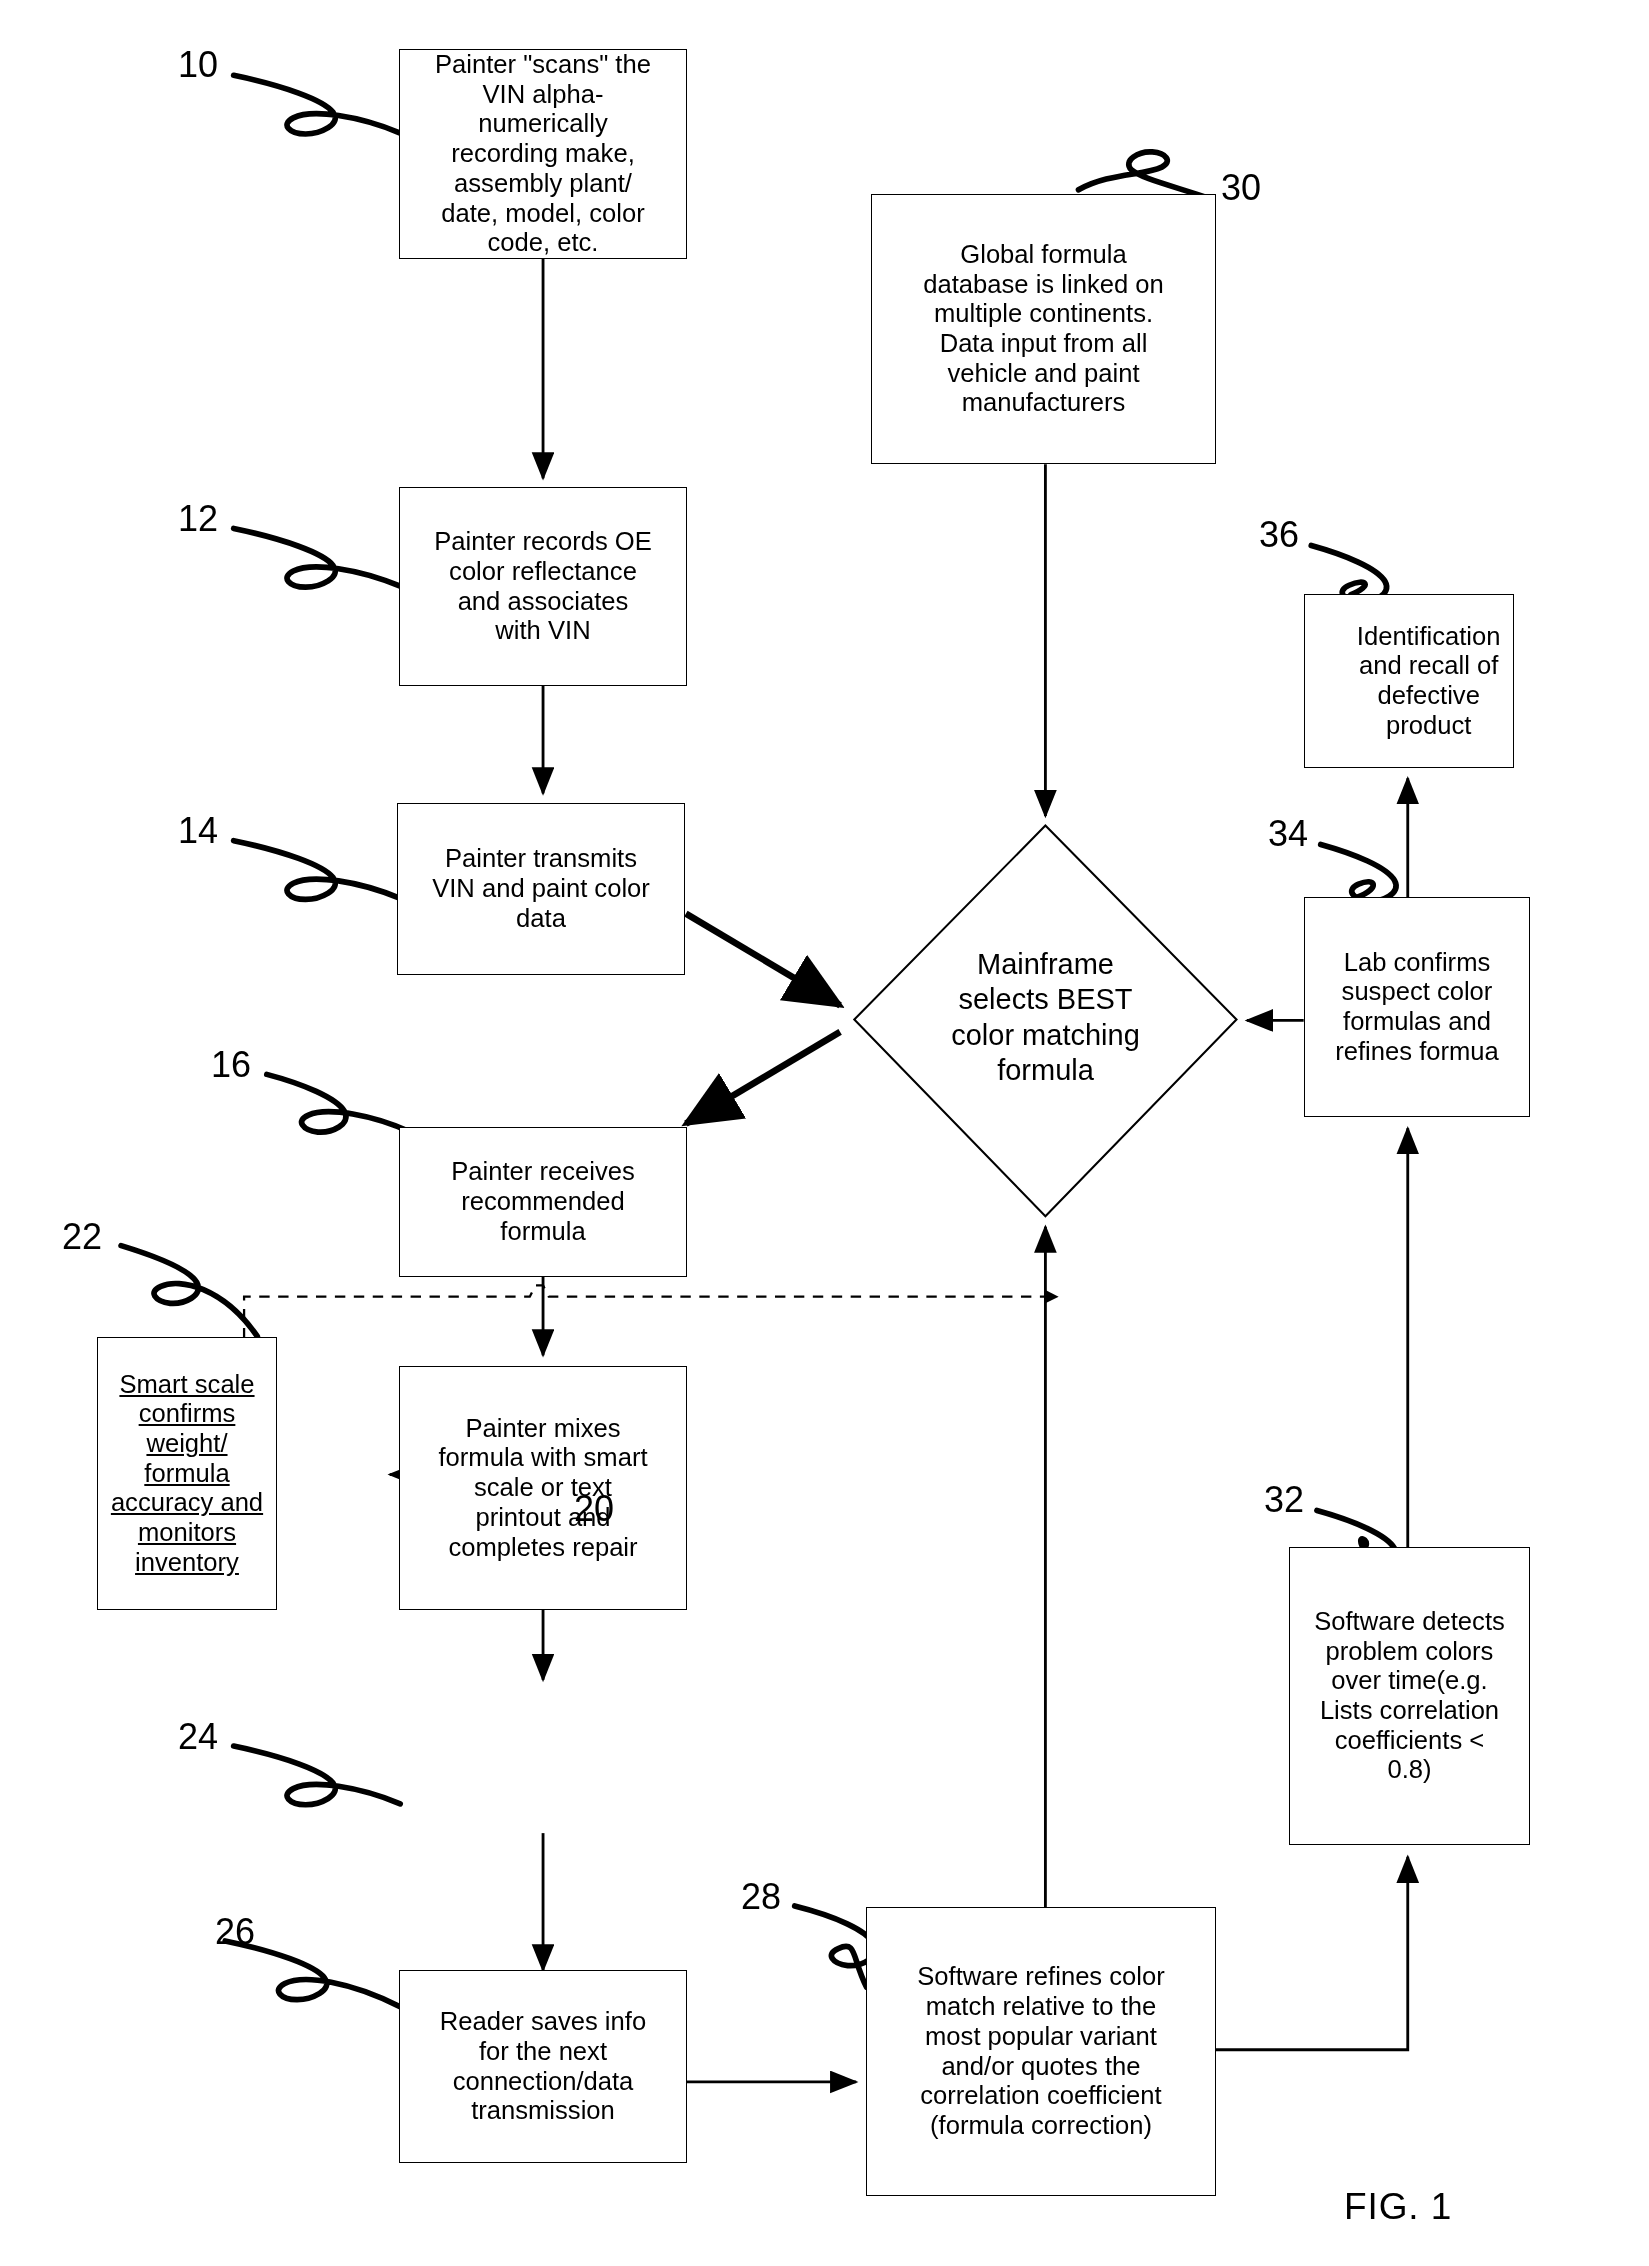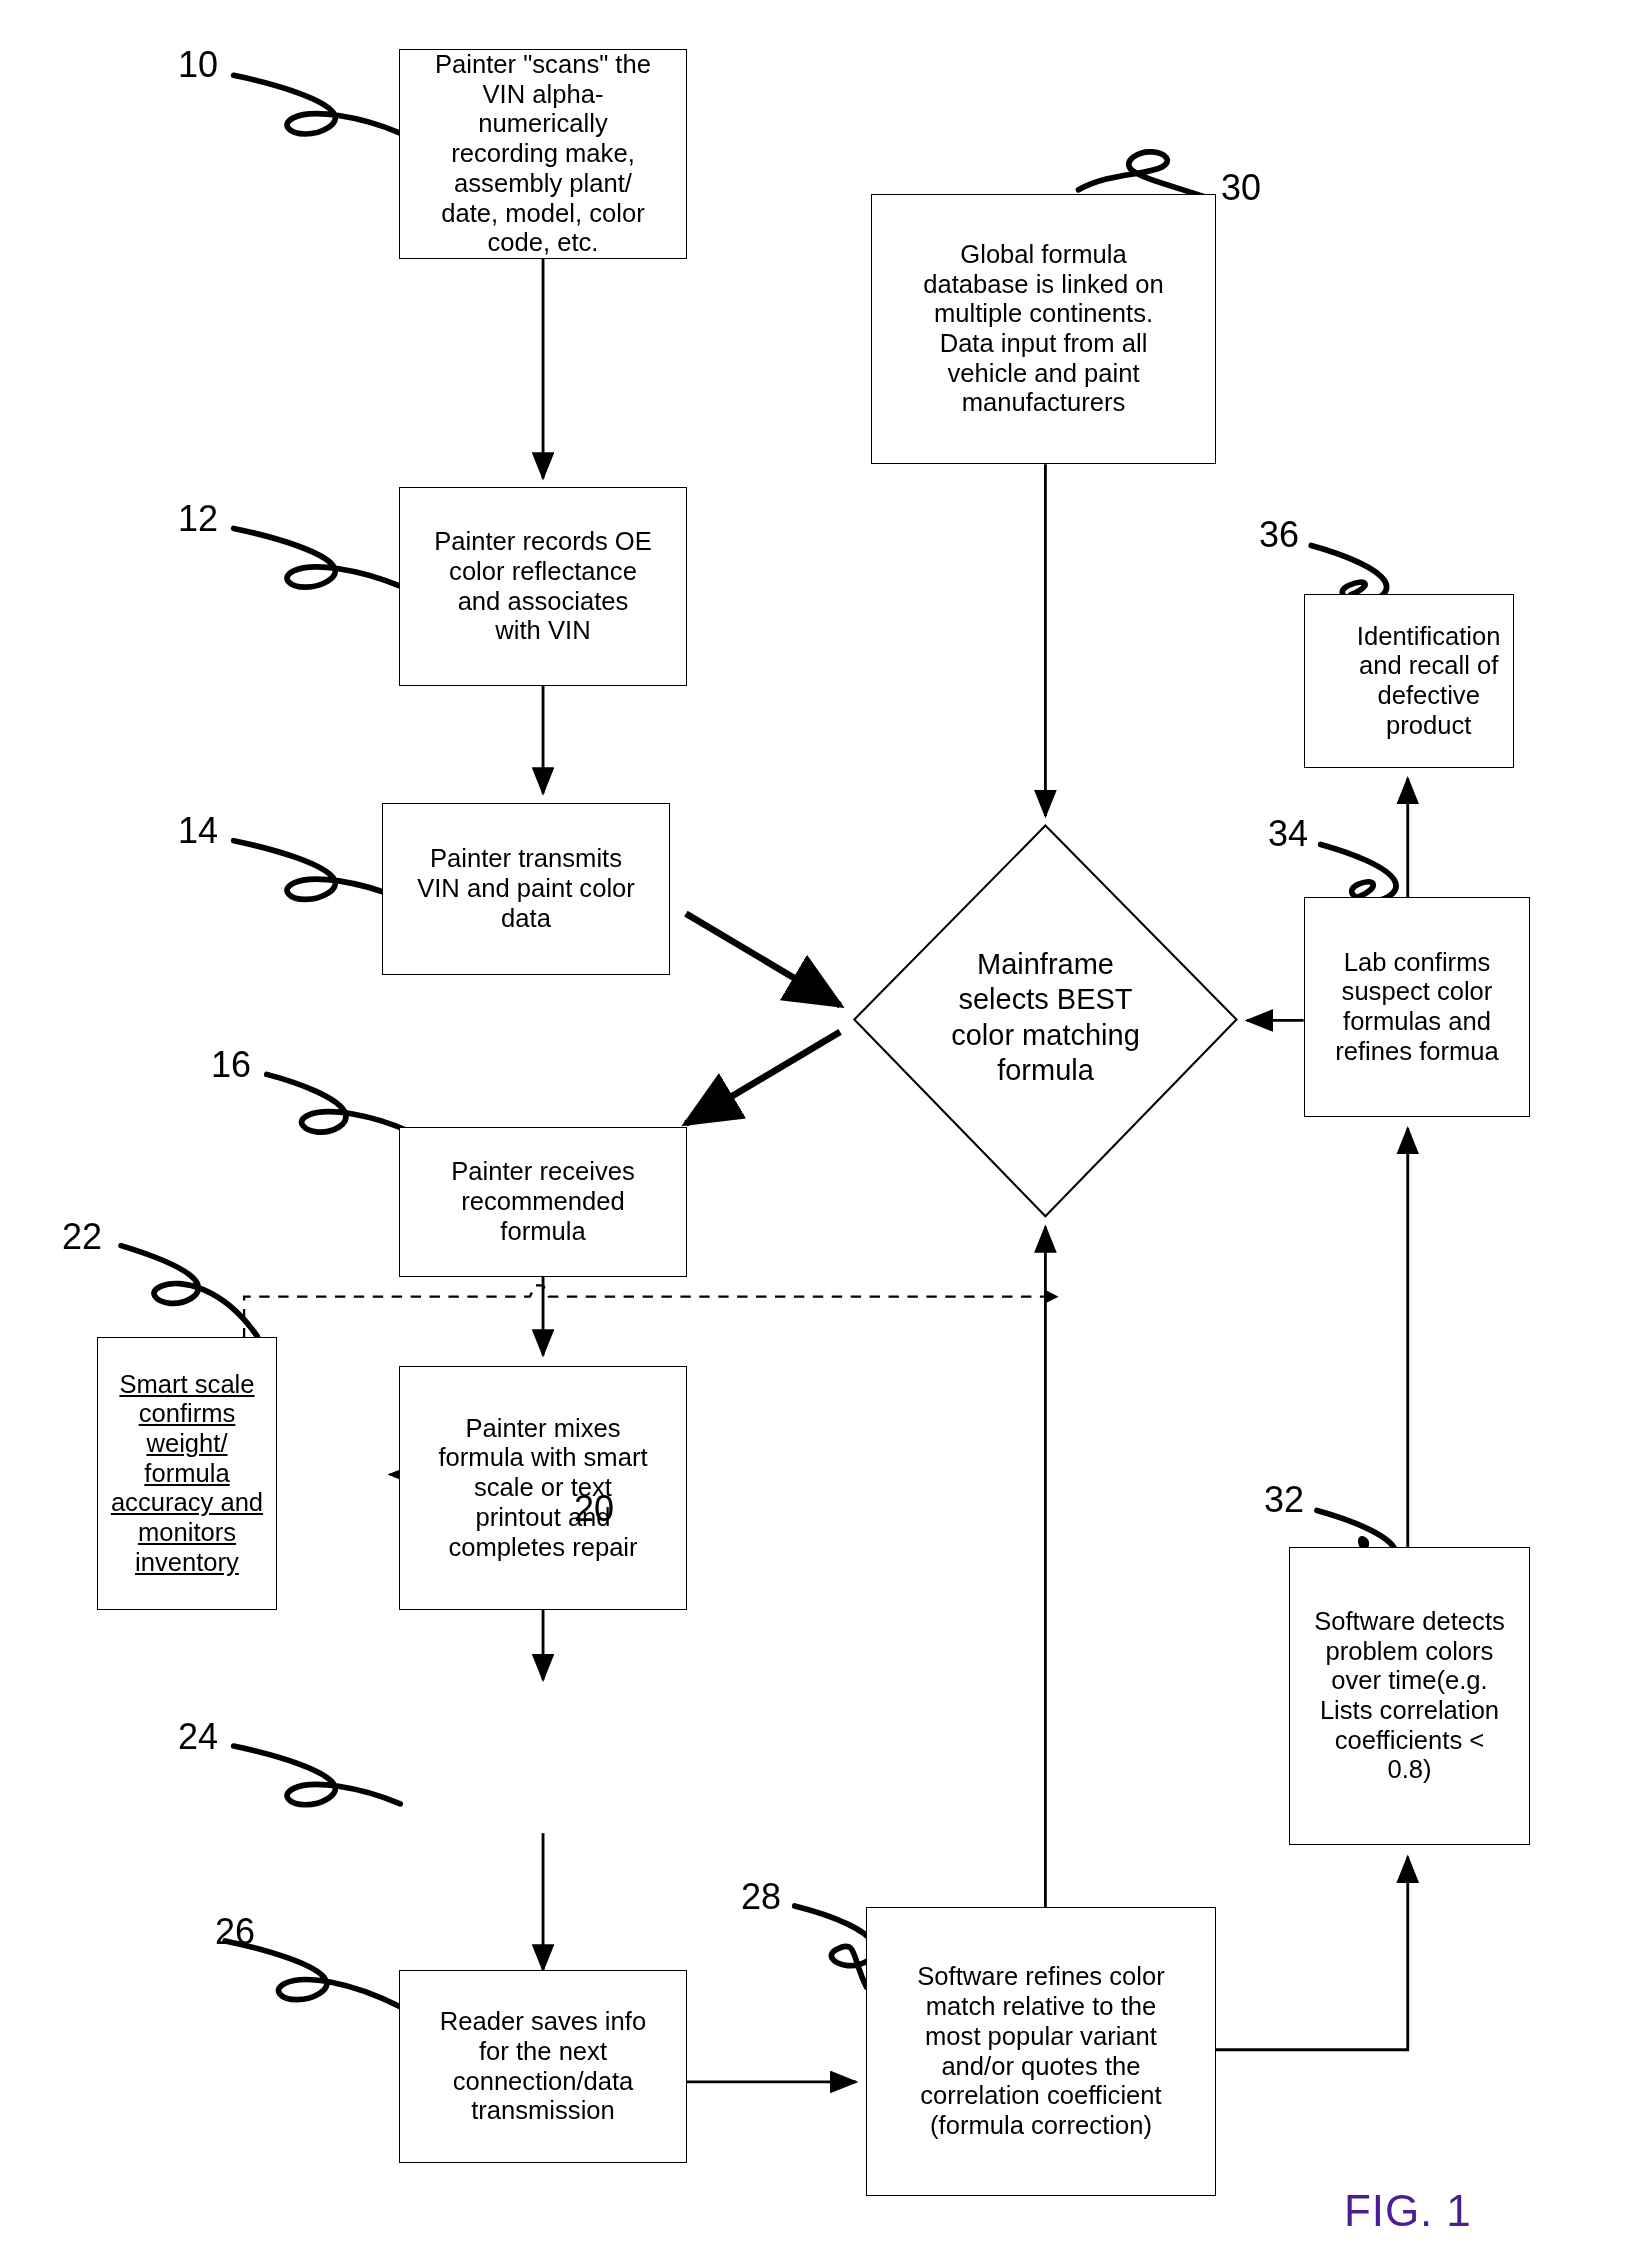--- a/index.html
+++ b/index.html
@@ -51,22 +51,22 @@
   }
   .ref {
     position: absolute;
     color: #000;
     font-size: 36px;
     line-height: 1;
     white-space: nowrap;
   }
   .figlabel {
     position: absolute;
-    color: #4c1d95;
-    font-size: 44px;
+    color: #000000;
+    font-size: 37px;
     letter-spacing: 0.9px;
     white-space: nowrap;
   }
 </style>
 </head>
 <body>
 
 <div id="figure">
 
   <svg id="svg-layer" viewBox="0 0 1743 2395" xmlns="http://www.w3.org/2000/svg">
@@ -138,21 +138,21 @@
 recording make,
 assembly plant/
 date, model, color
 code, etc.</div>
 
   <div class="node" style="left:399px; top:487px; width:288px; height:199px;">Painter records OE
 color reflectance
 and associates
 with VIN</div>
 
-  <div class="node" style="left:382px; top:803px; width:288px; height:172px;">Painter transmits
+  <div class="node" style="left:397px; top:803px; width:288px; height:172px;">Painter transmits
 VIN and paint color
 data</div>
 
   <div class="node" style="left:399px; top:1088px; width:288px; height:150px;margin-top:39px;">Painter receives
 recommended
 formula</div>
 
   <div class="node" style="left:399px; top:1366px; width:288px; height:244px;">Painter mixes
 formula with smart
 scale or text

